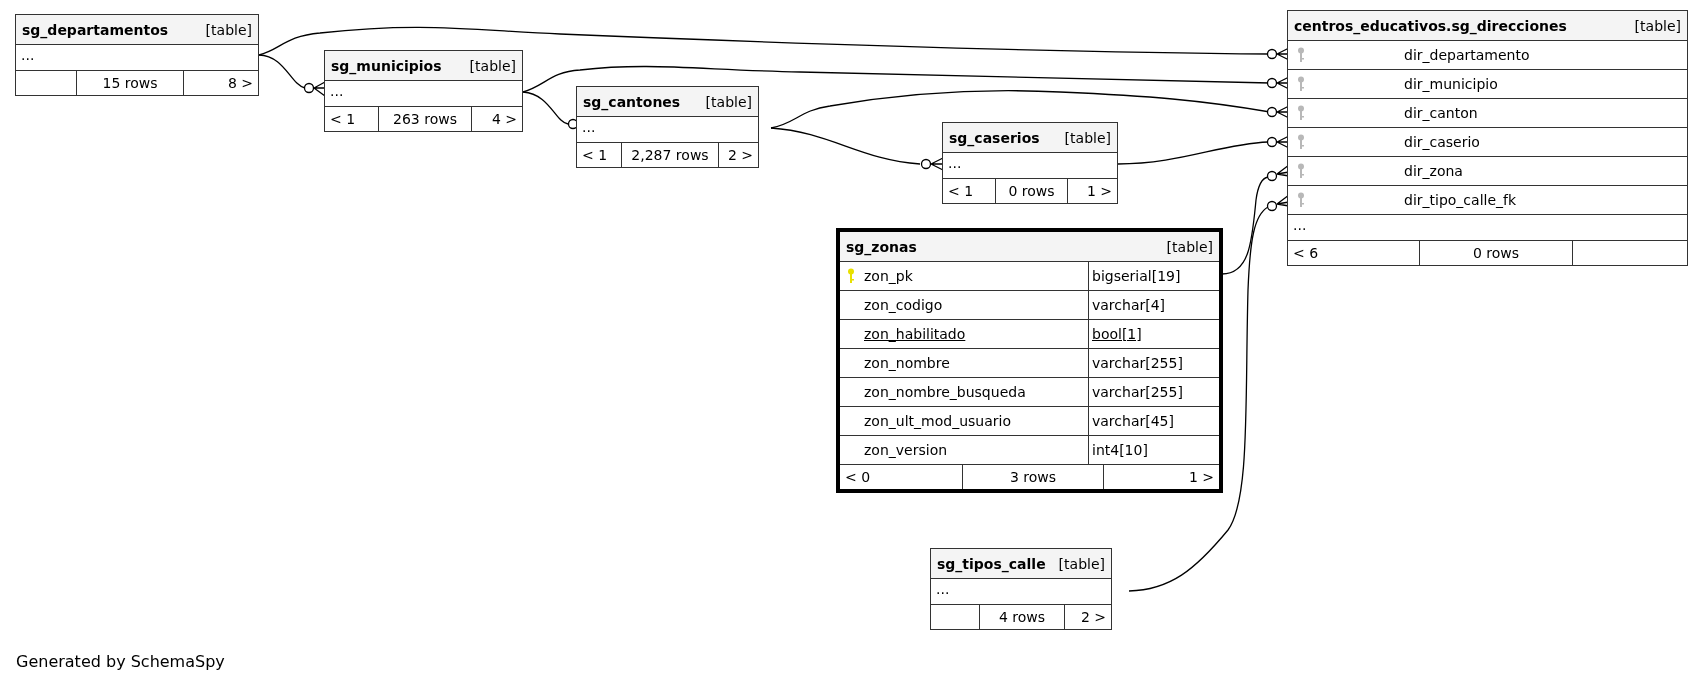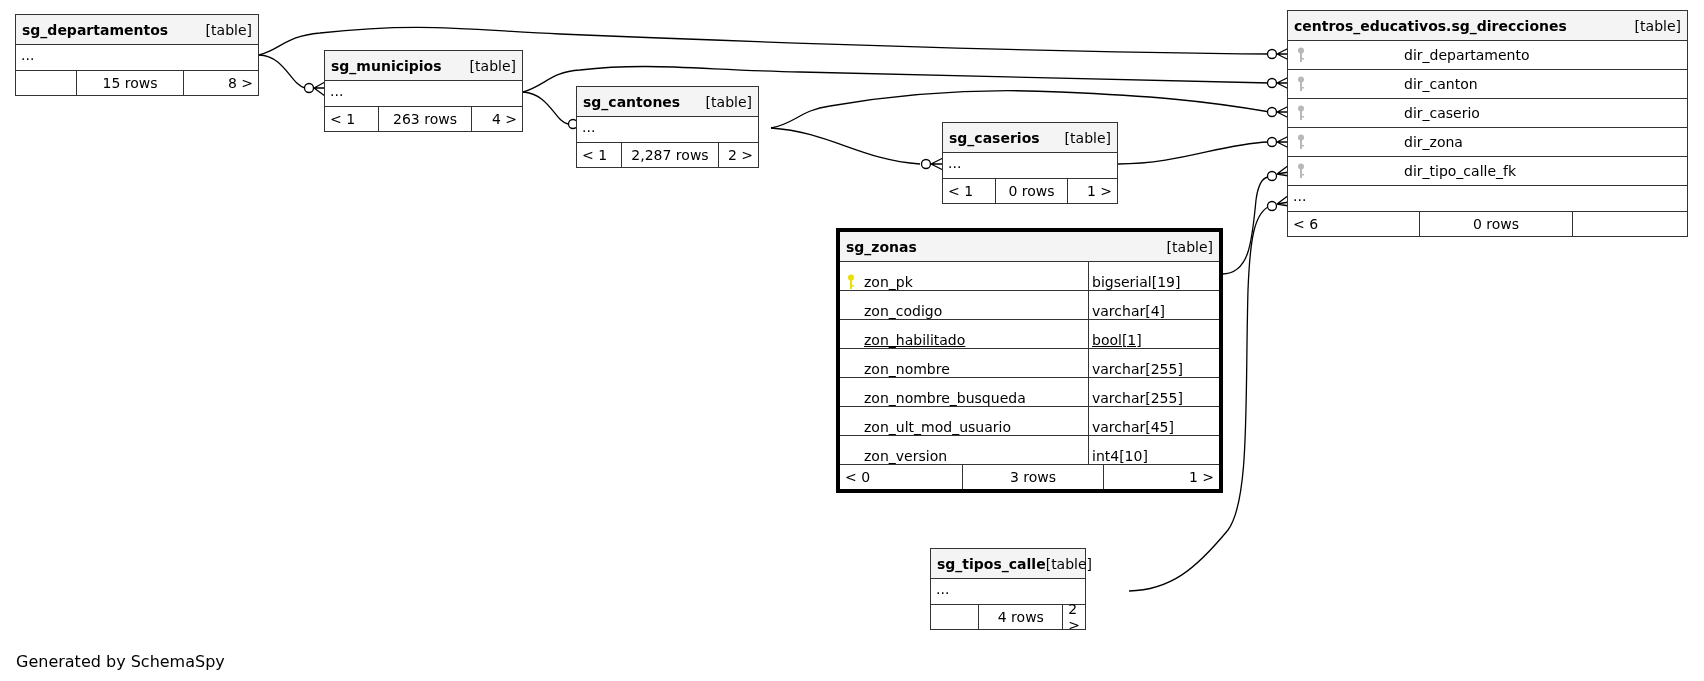--- a/index.html
+++ b/index.html
@@ -14,21 +14,21 @@
   .row:first-child { border-top:none; }
   .hdr { background:#f4f4f4; height:29px; display:flex; align-items:center; justify-content:space-between; padding:0 6px; }
   .hdr .name { font-weight:bold; }
   .ellipsis { padding:0 5px; height:25px; line-height:20px; }
   .stats { display:flex; height:24px; align-items:center; border-top:1.5px solid #333; }
   .stats > div { height:100%; display:flex; align-items:center; box-sizing:border-box; padding:0 5px; }
   .stats > div + div { border-left:1.5px solid #333; }
   .s-l { justify-content:flex-start; }
   .s-c { justify-content:center; }
   .s-r { justify-content:flex-end; }
-  .col { display:flex; height:100%; align-items:flex-end; box-sizing:border-box; }
+  .col { display:flex; height:100%; align-items:center; box-sizing:border-box; }
   .col.cname { padding-left:4px; }
   .col.ctype { border-left:1.5px solid #333; padding-left:3px; }
   .key { width:14px; display:inline-flex; justify-content:center; margin-right:6px; }
   .key svg { width:8px; height:16px; }
   .footer { position:absolute; left:16px; top:652px; font-size:16px; }
 </style>
 </head>
 <body>
 
 <svg id="edges" viewBox="0 0 1704 681">
@@ -139,20 +139,30 @@
         <span style="margin-left:90px">dir_departamento</span>
       </div>
       <div class="row" style="border-top: 1.5px solid rgb(51, 51, 51);">
         <span class="key" style="margin-left:6px">
           <svg viewBox="0 0 8 16">
             <circle cx="4" cy="3.5" r="3" fill="#b8b8b8"></circle>
             <rect x="3" y="5" width="2" height="10" fill="#b8b8b8"></rect>
             <rect x="4.5" y="11" width="2.5" height="1.5" fill="#b8b8b8"></rect>
           </svg>
         </span>
+        <span style="margin-left:90px">dir_municipio</span>
+      </div>
+      <div class="row" style="border-top: 1.5px solid rgb(51, 51, 51);">
+        <span class="key" style="margin-left:6px">
+          <svg viewBox="0 0 8 16">
+            <circle cx="4" cy="3.5" r="3" fill="#b8b8b8"></circle>
+            <rect x="3" y="5" width="2" height="10" fill="#b8b8b8"></rect>
+            <rect x="4.5" y="11" width="2.5" height="1.5" fill="#b8b8b8"></rect>
+          </svg>
+        </span>
         <span style="margin-left:90px">dir_canton</span>
       </div>
       <div class="row" style="border-top: 1.5px solid rgb(51, 51, 51);">
         <span class="key" style="margin-left:6px">
           <svg viewBox="0 0 8 16">
             <circle cx="4" cy="3.5" r="3" fill="#b8b8b8"></circle>
             <rect x="3" y="5" width="2" height="10" fill="#b8b8b8"></rect>
             <rect x="4.5" y="11" width="2.5" height="1.5" fill="#b8b8b8"></rect>
           </svg>
         </span>
@@ -249,21 +259,21 @@
         <div class="col ctype" style="flex:1">int4[10]</div>
       </div>
     </div>
   <div class="stats">
     <div class="s-l" style="width:122px">&lt; 0</div>
     <div class="s-c" style="width:141px">3 rows</div>
     <div class="s-r" style="flex:1">1 &gt;</div>
   </div>
 </div>
 
-<div class="tbl" style="left:930px;top:548px;width:156px;">
+<div class="tbl" style="left:930px;top:548px;width:182px;">
   <div class="hdr">
     <span class="name">sg_tipos_calle</span>
     <span>[table]</span>
   </div>
   <div class="ellipsis" style="border-top:1.5px solid #333;">...</div>
   <div class="stats">
     <div class="s-l" style="width:48px"></div>
     <div class="s-c" style="width:85px">4 rows</div>
     <div class="s-r" style="flex:1">2 &gt;</div>
   </div>

